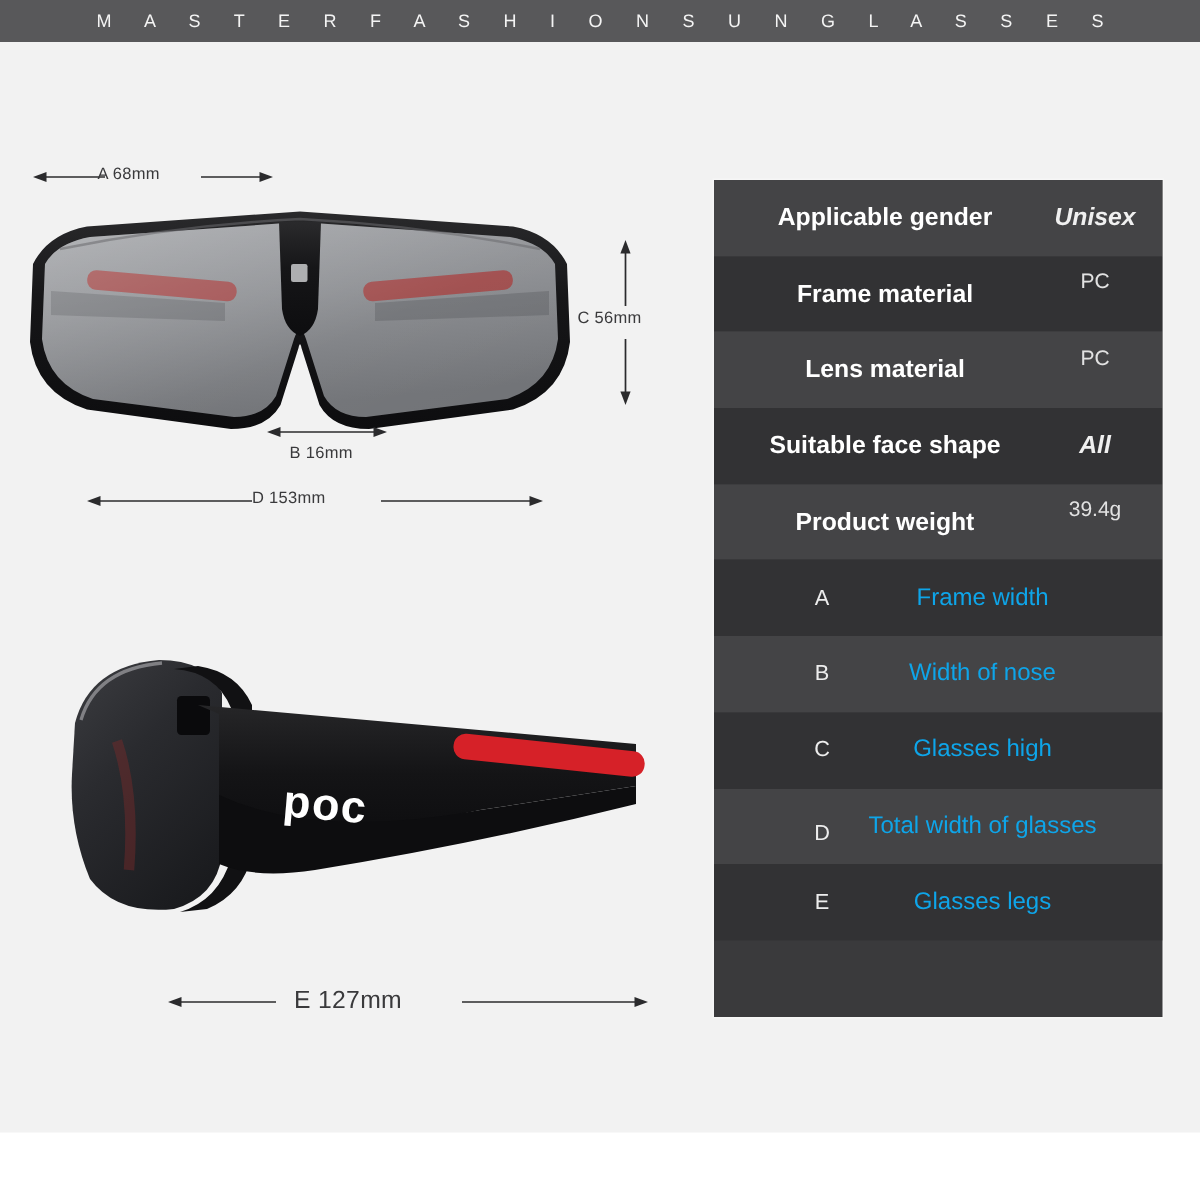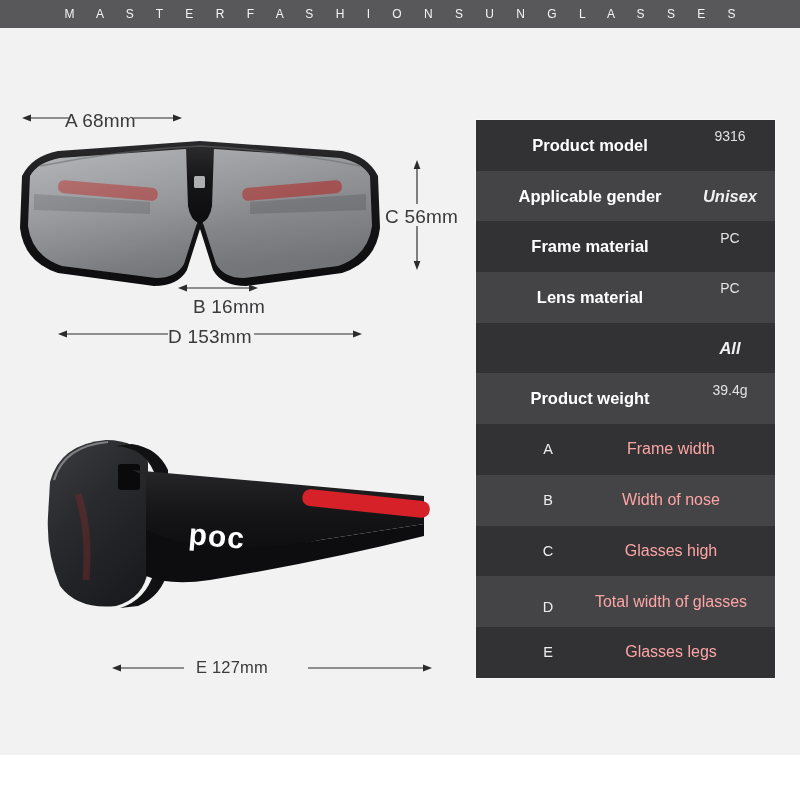--- a/index.html
+++ b/index.html
@@ -49,21 +49,21 @@
     letter-spacing: 9.5px;
     text-indent: 9.5px;
     font-weight: 400;
     white-space: nowrap;
   }
 
   
   .dim-label {
     position: absolute;
     color: #3a3a3c;
-    font-size: 19px;
+    font-size: 11px;
     font-weight: 400;
     white-space: nowrap;
     letter-spacing: 0.2px;
   }
   .arrow-svg {
     position: absolute;
     overflow: visible;
   }
   .arrow-line {
     stroke: #2b2b2d;
@@ -143,24 +143,24 @@
     position: absolute;
     left: 50px;
     width: 44px;
     text-align: center;
     color: #ededed;
     font-size: 14.5px;
     font-weight: 400;
   }
   .spec-row.legend .desc {
     position: absolute;
-    left: 96px;
+    left: 80px;
     width: 198px;
     text-align: center;
-    color: #fca5a5;
+    color: #0ea5e9;
     font-size: 16px;
     font-weight: 400;
     white-space: nowrap;
   }
   .spec-row.legend .letter.low { transform: translateY(5px); }
 </style>
 </head>
 <body>
 
 <div id="page">
@@ -294,41 +294,38 @@
   <svg class="arrow-svg" style="left:112px; top:662px;" width="320" height="12">
     <line class="arrow-line" x1="8" y1="6" x2="72" y2="6"></line>
     <polygon class="arrow-head" points="0,6 9,2.6 9,9.4"></polygon>
     <line class="arrow-line" x1="196" y1="6" x2="312" y2="6"></line>
     <polygon class="arrow-head" points="320,6 311,2.6 311,9.4"></polygon>
   </svg>
   <div class="dim-label" style="left:196px; top:658px; font-size:16.5px;">E 127mm</div>
 
   <div class="spec-table">
 
-    <div class="spec-row dark pair">
-      <span class="label">Product model</span>
-      <span class="value plain raised">9316</span>
-    </div>
 
     <div class="spec-row light pair">
       <span class="label">Applicable gender</span>
       <span class="value strong">Unisex</span>
     </div>
 
     <div class="spec-row dark pair">
       <span class="label">Frame material</span>
       <span class="value plain raised">PC</span>
     </div>
 
     <div class="spec-row light pair">
       <span class="label">Lens material</span>
       <span class="value plain raised">PC</span>
     </div>
 
     <div class="spec-row dark pair">
+      <span class="label">Suitable face shape</span>
       <span class="value strong">All</span>
     </div>
 
     <div class="spec-row light pair">
       <span class="label">Product weight</span>
       <span class="value plain raised">39.4g</span>
     </div>
 
     <div class="spec-row dark legend">
       <span class="letter">A</span>

